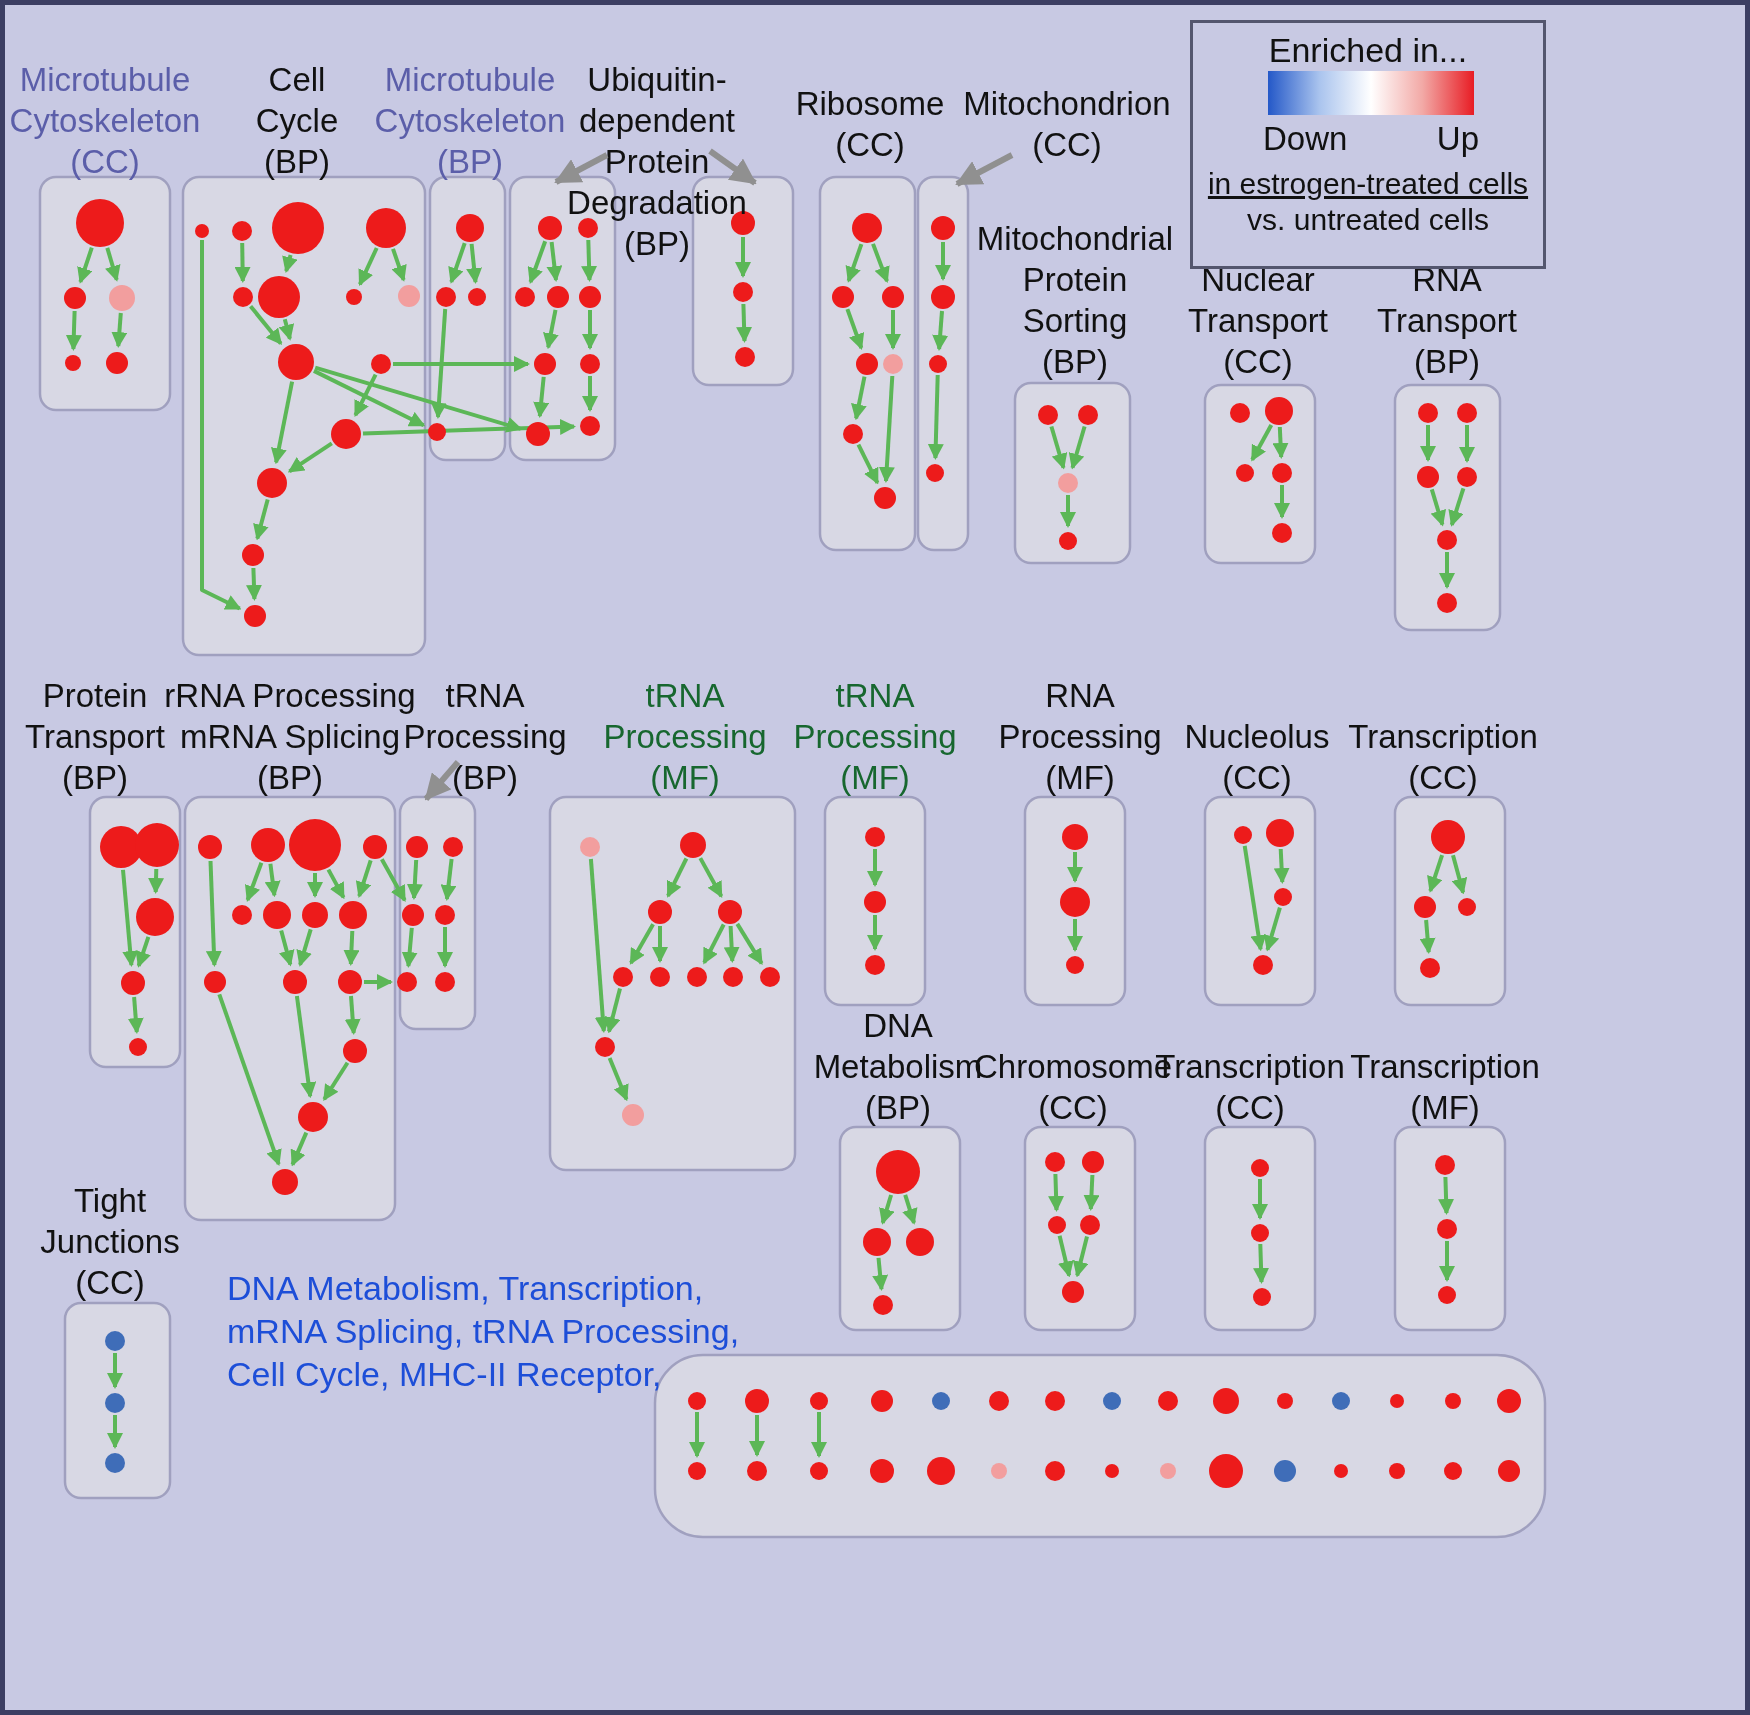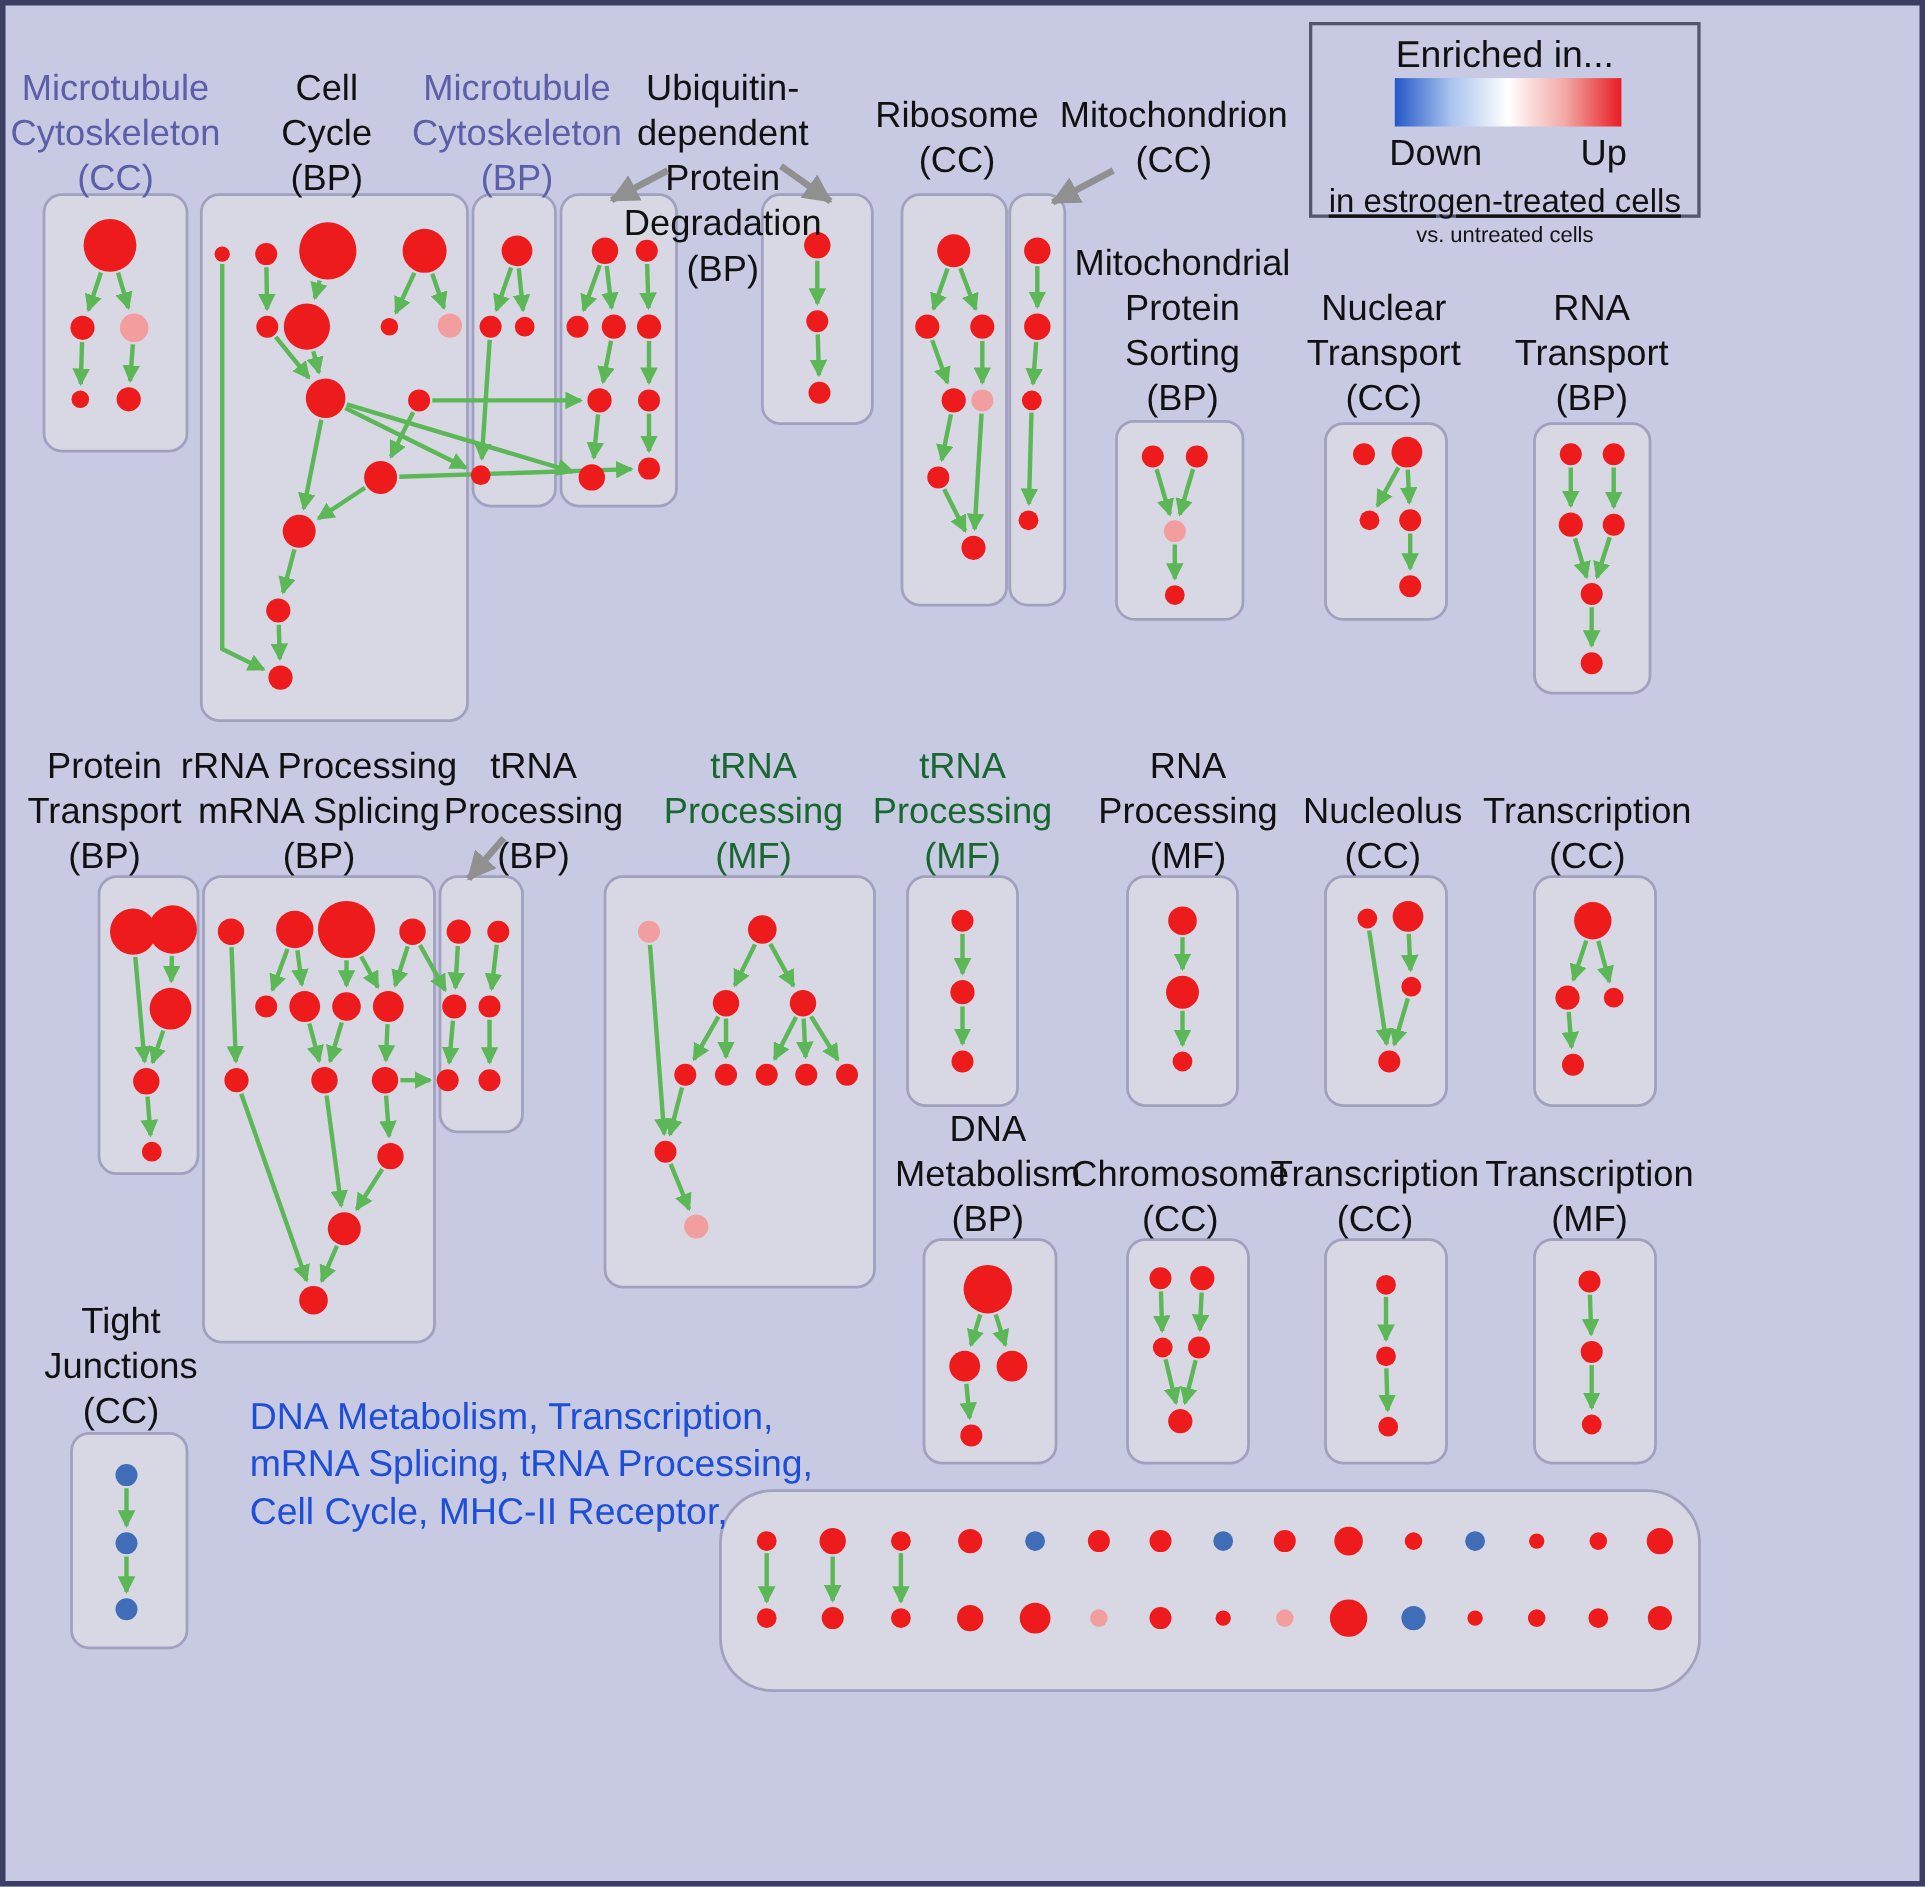--- a/index.html
+++ b/index.html
@@ -5,31 +5,31 @@
   * { margin:0; padding:0; box-sizing:border-box; }
   html,body { width:1750px; height:1715px; font-family:"Liberation Sans", sans-serif; }
   .figure {
     position:relative; width:1750px; height:1715px;
     background:#c8c9e3; border:5px solid #3c3e63; overflow:hidden;
   }
   .figure svg { position:absolute; left:0; top:0; }
   svg text { font-family:"Liberation Sans", sans-serif; }
 
   .legend {
-    position:absolute; left:1185px; top:15px; width:356px; height:178px;
+    position:absolute; left:1185px; top:15px; width:356px; height:249px;
     border:3px solid #54566e; color:#111; text-align:center; z-index:5;
   }
   .legend-title { font-size:34px; margin-top:8px; }
   .legend-bar { position:absolute; left:75px; top:48px; width:206px; height:44px; }
   .legend-updown {
     position:absolute; left:70px; top:97px; width:216px;
     display:flex; justify-content:space-between; font-size:33px;
   }
   .legend-sub1 { position:absolute; top:144px; width:100%; font-size:30px;text-decoration:underline; }
-  .legend-sub2 { position:absolute; top:180px; width:100%; font-size:20px; }
+  .legend-sub2 { position:absolute; top:180px; width:100%; font-size:30px; }
 
   .note {
     position:absolute; left:222px; top:1262px; z-index:5;
     font-size:34px; line-height:43px; color:#1d4ed8; text-align:left;
   }
 </style>
 </head>
 <body>
 
 <div class="figure">

